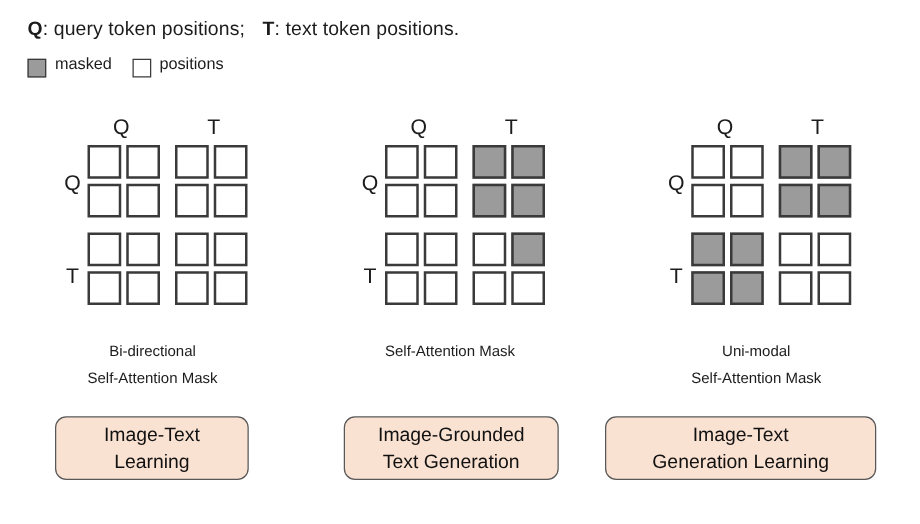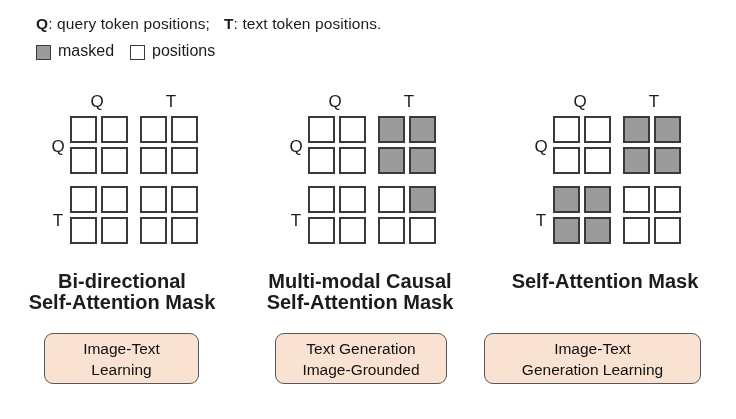--- a/index.html
+++ b/index.html
@@ -12,39 +12,39 @@
     height: 419px;
     font-family: "Liberation Sans", sans-serif;
     color: #1c1c1c;
     position: relative;
     overflow: hidden;
   }
 
   
   #legend {
     position: absolute;
-    left: 36px;
+    left: 22px;
     top: 14px;
     width: 700px;
   }
   .legend-line1 {
     font-size: 15.5px;
     line-height: 20px;
     white-space: nowrap;
     letter-spacing: 0.1px;
   }
   .legend-line1 .bold { font-weight: bold; }
   .legend-gap { display: inline-block; width: 14px; }
 
   .legend-line2 {
     margin-top: 7px;
-    font-size: 16px;
+    font-size: 13px;
     line-height: 20px;
     display: flex;
-    align-items: center;
+    align-items: flex-end;
     white-space: nowrap;
   }
   .swatch {
     display: inline-block;
     width: 13px;
     height: 13px;
     border: 1.6px solid #3a3a3a;
     box-sizing: content-box;
     margin-right: 7px;
     position: relative;
@@ -122,24 +122,23 @@
     height: 27px;
     box-sizing: border-box;
     border: 2px solid #3a3a3a;
     background: #ffffff;
   }
   .cell.masked { background: #9b9b9b; }
 
   
   .caption {
     margin-top: 19px;
-    font-size: 20px;
+    font-size: 12px;
     line-height: 21px;
     color: #1c1c1c;
-    font-weight: bold;
   }
 
   
   .pill {
     position: absolute;
     box-sizing: border-box;
     background: #fae2d2;
     border: 1.6px solid #585858;
     border-radius: 9px;
     font-size: 15.5px;
@@ -252,21 +251,20 @@
         <div class="quad">
             <div class="cell"></div>
             <div class="cell masked"></div>
             <div class="cell"></div>
             <div class="cell"></div>
           </div>
       </div>
     </div>
   </div>
   <div class="caption">
-    <div>Multi-modal Causal</div>
     <div>Self-Attention Mask</div>
   </div>
 </div>
 
 <div class="panel" id="panel-2">
   <div class="col-head">
     <div class="ch">Q</div>
     <div class="ch">T</div>
   </div>
   <div class="matrix-wrap">
@@ -299,34 +297,35 @@
         <div class="quad">
             <div class="cell"></div>
             <div class="cell"></div>
             <div class="cell"></div>
             <div class="cell"></div>
           </div>
       </div>
     </div>
   </div>
   <div class="caption">
+    <div>Uni-modal</div>
     <div>Self-Attention Mask</div>
   </div>
 </div>
 
 <div class="pill" id="pill-0">
   <div>
     <div>Image-Text</div>
     <div>Learning</div>
   </div>
 </div>
 <div class="pill" id="pill-1">
   <div>
+    <div>Image-Grounded</div>
     <div>Text Generation</div>
-    <div>Image-Grounded</div>
   </div>
 </div>
 <div class="pill" id="pill-2">
   <div>
     <div>Image-Text</div>
     <div>Generation Learning</div>
   </div>
 </div>
 
 </body></html>

